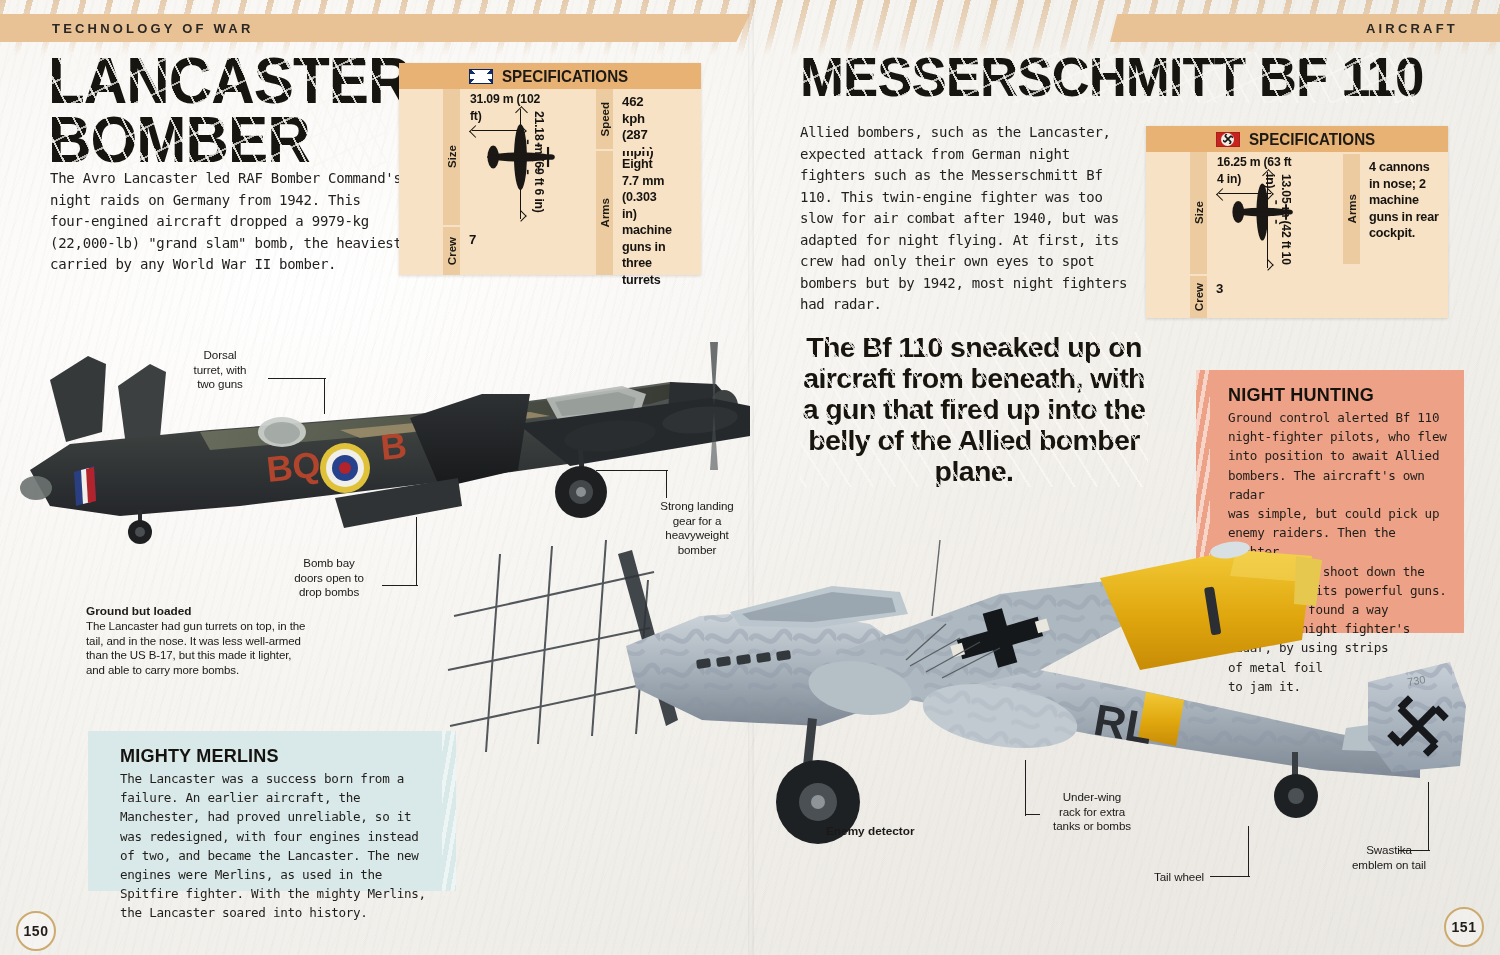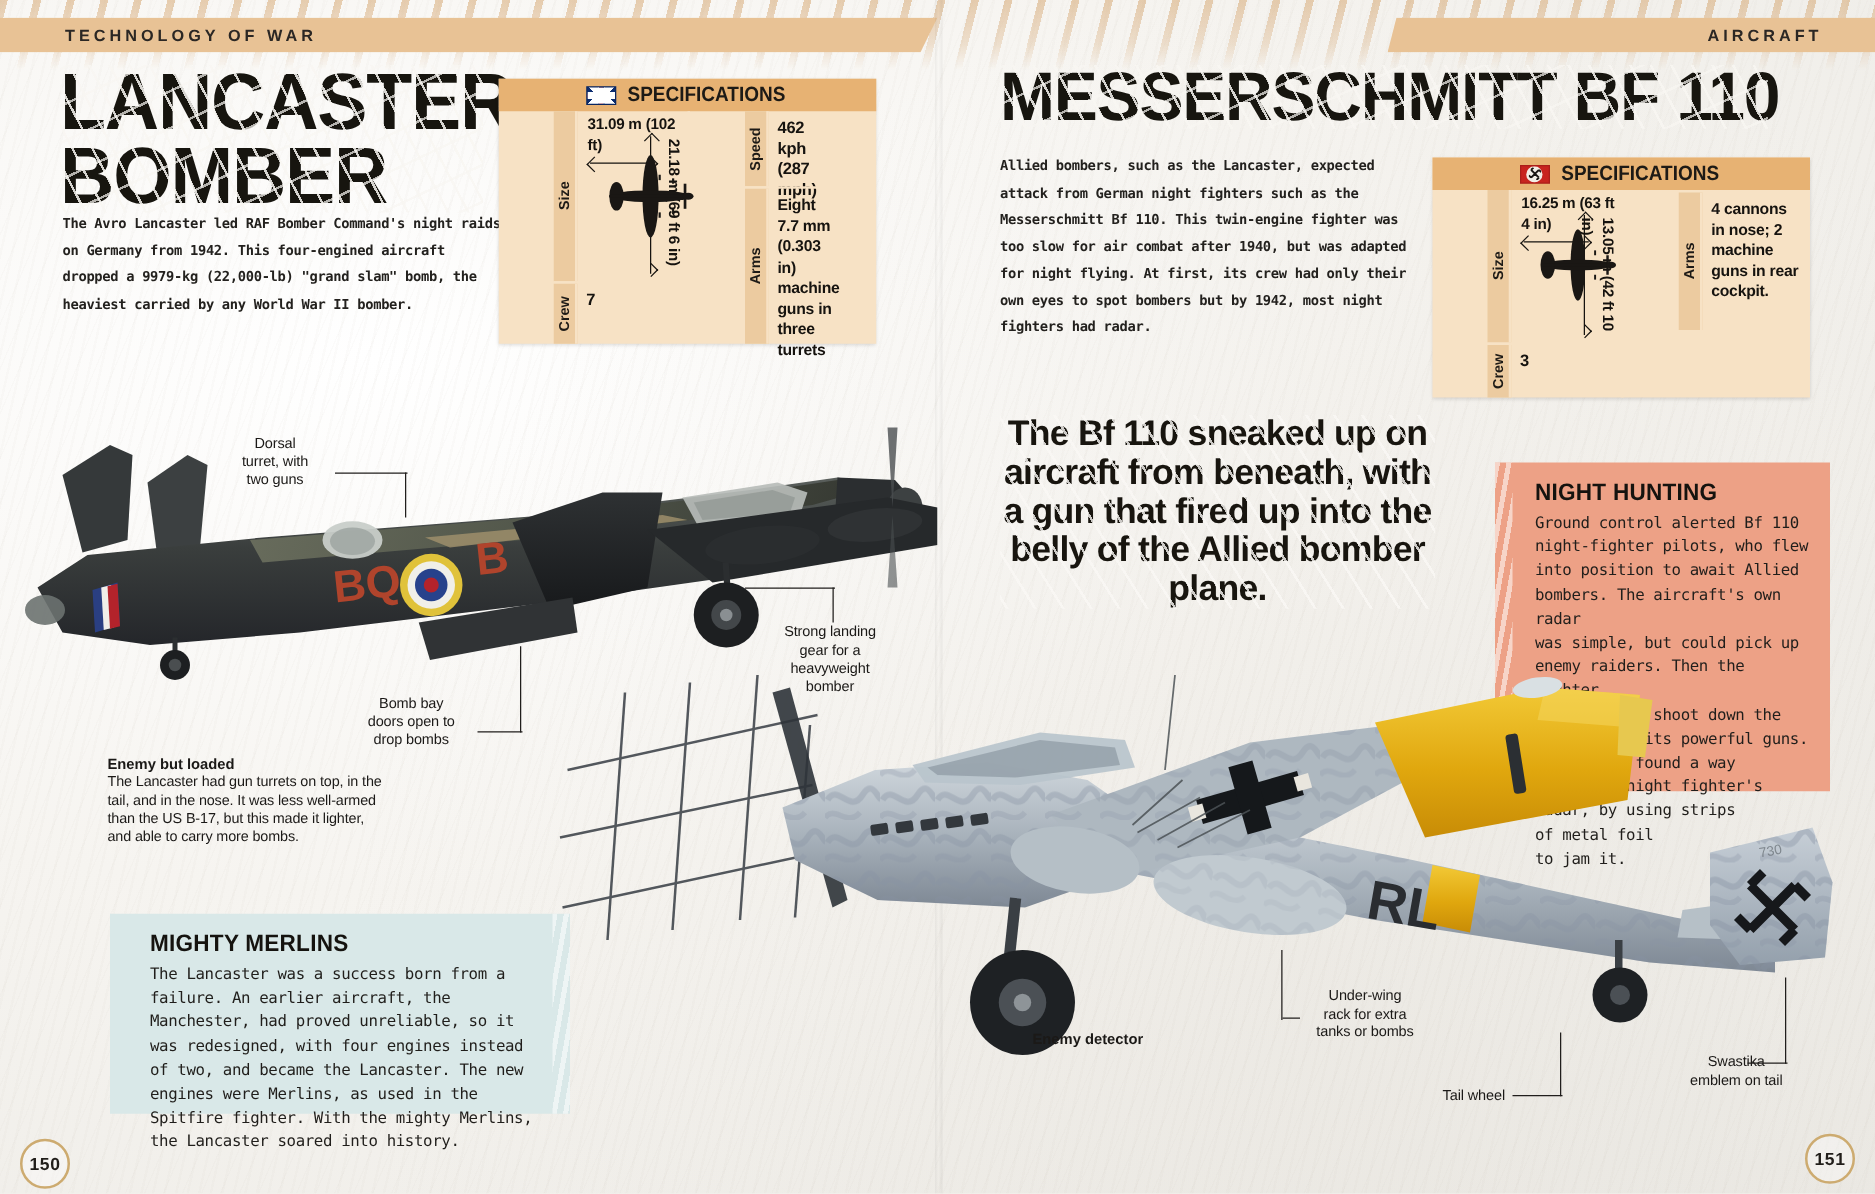--- a/index.html
+++ b/index.html
@@ -73,25 +73,24 @@
        rgba(255,255,255,0.0) 0 7px, rgba(248,246,242,0.7) 7px 9px,
        rgba(255,255,255,0.0) 9px 27px);
     mix-blend-mode: normal;
   }
   #hl-lancaster { position:absolute; left:48px; top:52px; width:360px; font-size:64px; transform: scaleX(0.94); transform-origin: left top;}
   #hl-bf110 { position:absolute; left:800px; top:52px; width:640px; font-size:55px; transform: scaleX(0.96); transform-origin:left top; white-space:nowrap;}
 
   
   .body-copy {
     font-family: "DejaVu Sans Mono", monospace;
-    font-size: 11px;
+    font-size: 14px;
     line-height: 21.5px;
     color: #23211e;
     letter-spacing: -0.25px;
-    font-weight: bold;
   }
   #intro-left  { position:absolute; left:50px; top:168px; width:352px; }
   #intro-right { position:absolute; left:800px; top:122px; width:340px; }
 
   
   .spec {
     position: absolute;
     background: #f7e2c5;
     box-shadow: 0 1px 3px rgba(0,0,0,0.14);
   }
@@ -403,31 +402,31 @@
   <div class="leader" style="left:324px; top:378px; width:1.4px; height:36px;"></div>
 
   <div class="anno c" id="anno-bombbay" style="left:278px; top:556px; width:102px;">
     <span style="white-space:pre-line;margin-top:10px;">Bomb bay
 doors open to
 drop bombs</span>
   </div>
   <div class="leader" style="left:382px; top:585px; width:36px; height:1.4px;"></div>
   <div class="leader" style="left:416px; top:517px; width:1.4px; height:69px;"></div>
 
-  <div class="anno c" id="anno-gear" style="left:612px; top:499px; width:104px;">
+  <div class="anno c" id="anno-gear" style="left:645px; top:499px; width:104px;">
     <span style="white-space:pre-line;">Strong landing
 gear for a
 heavyweight
 bomber</span>
   </div>
   <div class="leader" style="left:666px; top:470px; width:1.4px; height:28px;"></div>
   <div class="leader" style="left:596px; top:470px; width:72px; height:1.4px;"></div>
 
   <div class="caption" id="cap-light" style="left:86px; top:604px; width:222px;">
-    <div class="cap-title">Enemy but loaded</div>
+    <div class="cap-title">Ground but loaded</div>
     <div class="cap-body">The Lancaster had gun turrets on top, in the tail, and in the nose. It was less well-armed than the US B-17, but this made it lighter, and able to carry more bombs.</div>
   </div>
 
   <div class="sidebox" id="box-merlins">
     <div class="box-stripe" style="right:0;"></div>
     <div class="sidebox-title">MIGHTY MERLINS</div>
     <div class="sidebox-body">The Lancaster was a success born from a failure. An earlier aircraft, the Manchester, had proved unreliable, so it was redesigned, with four engines instead of two, and became the Lancaster. The new engines were Merlins, as used in the Spitfire fighter. With the mighty Merlins, the Lancaster soared into history.</div>
   </div>
 
   <div class="folio" id="folio-left">150</div>

